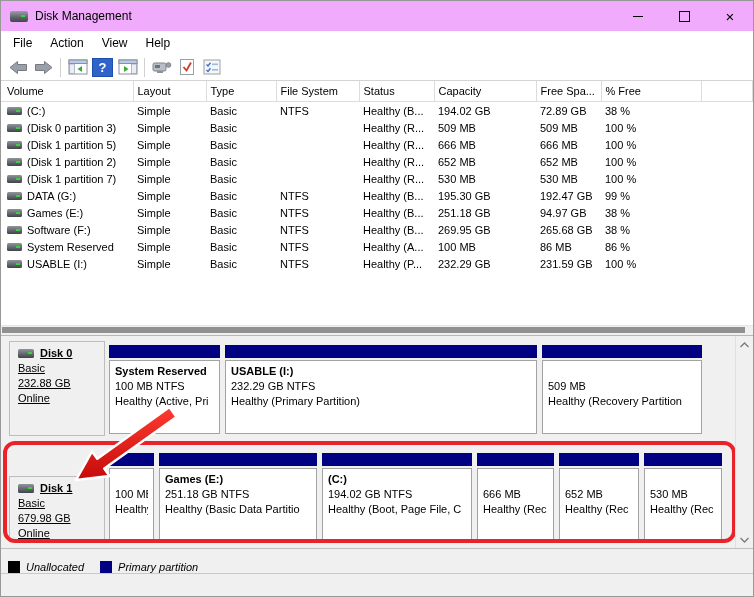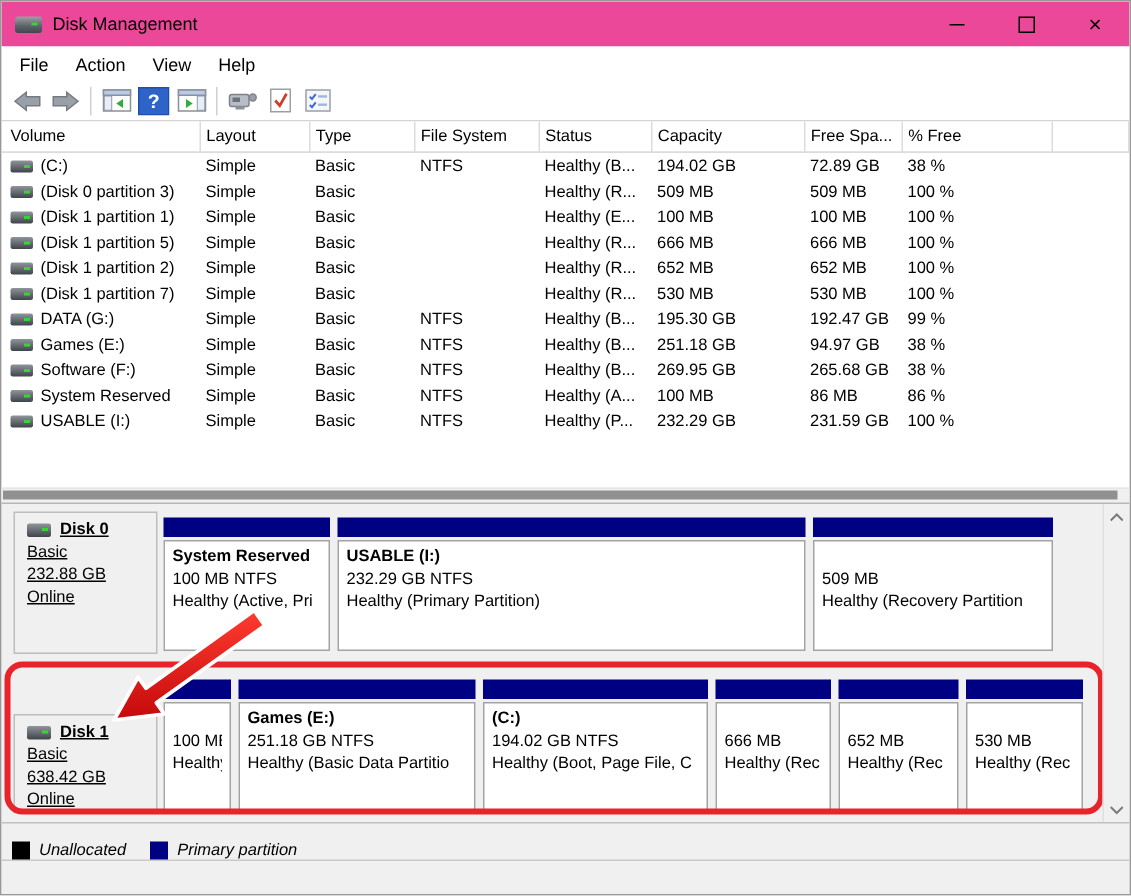--- a/index.html
+++ b/index.html
@@ -1,20 +1,20 @@
 <!DOCTYPE html>
 <html><head>
 <meta charset="utf-8">
 <style>
   html,body{margin:0;padding:0;}
   body{width:754px;height:597px;font-family:"Liberation Sans",sans-serif;font-size:11px;color:#000;background:#dadada;}
   .window{position:relative;width:754px;height:597px;box-sizing:border-box;border:1px solid #989898;background:#fff;overflow:hidden;}
 
   
-  .titlebar{height:30px;display:flex;align-items:center;padding-left:9px;background:#ec4899;}
+  .titlebar{height:30px;display:flex;align-items:center;padding-left:9px;background:#f0abfc;}
   .title{font-size:12px;margin-left:7px;}
   .win-controls{margin-left:auto;display:flex;height:100%;}
   .wc{width:46px;height:100%;display:flex;align-items:center;justify-content:center;}
   .min-glyph{width:10px;height:1px;background:#000;display:block;}
   .max-glyph{width:9px;height:9px;border:1px solid #000;display:block;}
   .close-glyph{font-size:15px;line-height:1;}
 
   
   .drive-icon{position:relative;display:inline-block;width:18px;height:11px;background:linear-gradient(180deg,#9aa0a6,#5c6167 60%,#42474d);border-radius:2px;flex:none;}
   .drive-icon::after{content:"";position:absolute;right:3px;top:4px;width:4px;height:2px;background:#3ad13a;}
@@ -216,36 +216,20 @@
             <td>Healthy (R...</td>
             <td>509 MB</td>
             <td>509 MB</td>
             <td>100 %</td>
             <td></td>
           </tr>
           <tr>
             <td>
               <div class="volcellwrap">
                 <span class="vol-icon"></span>
-                <span>(Disk 1 partition 1)</span>
-              </div>
-            </td>
-            <td>Simple</td>
-            <td>Basic</td>
-            <td></td>
-            <td>Healthy (E...</td>
-            <td>100 MB</td>
-            <td>100 MB</td>
-            <td>100 %</td>
-            <td></td>
-          </tr>
-          <tr>
-            <td>
-              <div class="volcellwrap">
-                <span class="vol-icon"></span>
                 <span>(Disk 1 partition 5)</span>
               </div>
             </td>
             <td>Simple</td>
             <td>Basic</td>
             <td></td>
             <td>Healthy (R...</td>
             <td>666 MB</td>
             <td>666 MB</td>
             <td>100 %</td>
@@ -409,21 +393,21 @@
             </div>
           </div>
         </div>
         <div class="disk-row" style="top: 111px; align-items: flex-end;">
           <div class="disk-label">
             <div class="disk-name-line">
               <span class="disk-icon"></span>
               <span class="disk-name">Disk 1</span>
             </div>
             <div class="disk-sub">Basic</div>
-            <div class="disk-sub">638.42 GB</div>
+            <div class="disk-sub">679.98 GB</div>
             <div class="disk-sub">Online</div>
           </div>
           <div class="partitions">
             <div class="partition" style="width: 45px;">
               <div class="pt-band" style="background: rgb(0, 0, 130);"></div>
               <div class="pt-body">
                 <div class="pt-title"></div>
                 <div class="pt-line">100 MB</div>
                 <div class="pt-line">Healthy</div>
               </div>

